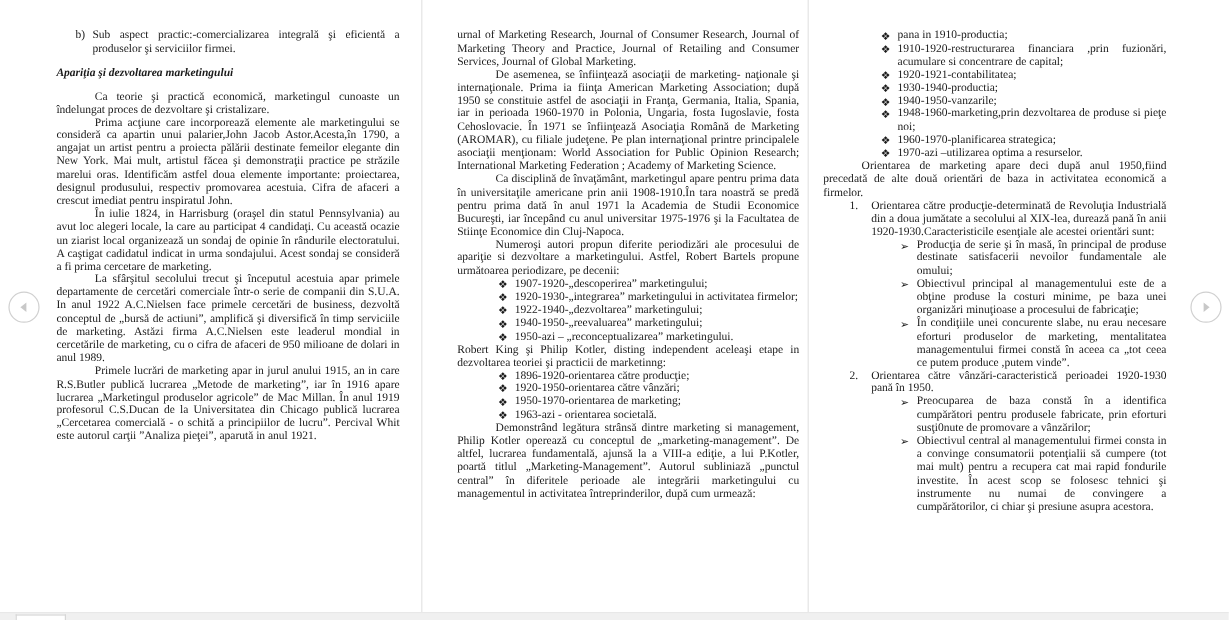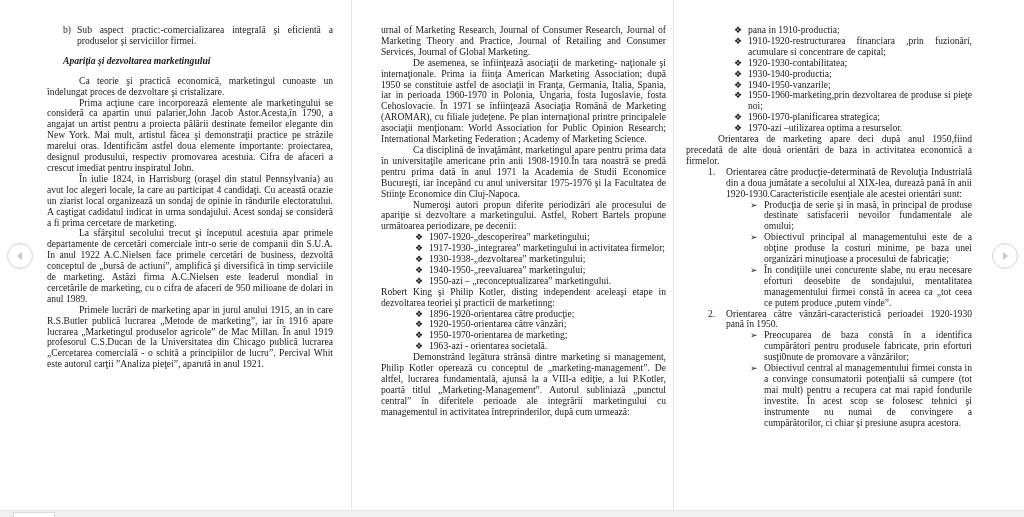--- a/index.html
+++ b/index.html
@@ -16,21 +16,21 @@
   .page.p1 { left:0; width:351px; }
   .page.p2 { left:351px; width:322px; border-left:1px solid #e4e4e4;padding-left:39px; }
   .page.p3 { left:673px; width:351px; border-left:1px solid #e4e4e4; }
   .col { position:absolute; font-size:9.6px; line-height:10.9px; text-align:justify; }
   .p1 .col { left:47px; top:25px; width:286px; }
   .p2 .col { left:29px; top:25px; width:285px; }
   .p3 .col { left:12px; top:25px; width:286px; }
   p { margin:0; }
   .indent { text-indent:32px; }
   .gap { height:9px; }
-  .heading { font-weight:bold; font-style:italic; margin-left:16px; }
+  .heading { font-weight:bold; font-style:italic; margin-left:0; }
   .hang { display:flex; }
   .hang .mk { flex:0 0 auto; }
   .sub-b { margin-left:16px; }
   .sub-b .mk { width:14px; }
   .dlist { margin-left:34px; }
   .p3 .dlist { margin-left:48px; }
   .dlist .mk { width:14px; font-size:9px; }
   .olist { margin-left:22px; }
   .olist .mk { width:18px; }
   .alist { margin-left:64px; }
@@ -81,25 +81,25 @@
     <p class="indent">De asemenea, se înfiinţează asociaţii de marketing- naţionale şi internaţionale. Prima ia fiinţa American Marketing Association; după 1950 se constituie astfel de asociaţii in Franţa, Germania, Italia, Spania, iar in perioada 1960-1970 in Polonia, Ungaria, fosta Iugoslavie, fosta Cehoslovacie. În 1971 se înfiinţează Asociaţia Română de Marketing (AROMAR), cu filiale judeţene. Pe plan internaţional printre principalele asociaţii menţionam: World Association for Public Opinion Research; International Marketing Federation ; Academy of Marketing Science.</p>
     <p class="indent">Ca disciplină de învaţământ, marketingul apare pentru prima data în universitaţile americane prin anii 1908-1910.În tara noastră se predă pentru prima dată în anul 1971 la Academia de Studii Economice Bucureşti, iar începând cu anul universitar 1975-1976 şi la Facultatea de Stiinţe Economice din Cluj-Napoca.</p>
     <p class="indent">Numeroşi autori propun diferite periodizări ale procesului de apariţie si dezvoltare a marketingului. Astfel, Robert Bartels propune următoarea periodizare, pe decenii:</p>
     <div class="dlist">
       <div class="hang">
           <span class="mk">❖</span>
           <span class="tx">1907-1920-„descoperirea” marketingului;</span>
         </div>
       <div class="hang">
           <span class="mk">❖</span>
-          <span class="tx">1917-1930-„integrarea” marketingului in activitatea firmelor;</span>
-        </div>
-      <div class="hang">
-          <span class="mk">❖</span>
-          <span class="tx">1930-1938-„dezvoltarea” marketingului;</span>
+          <span class="tx">1920-1930-„integrarea” marketingului in activitatea firmelor;</span>
+        </div>
+      <div class="hang">
+          <span class="mk">❖</span>
+          <span class="tx">1922-1940-„dezvoltarea” marketingului;</span>
         </div>
       <div class="hang">
           <span class="mk">❖</span>
           <span class="tx">1940-1950-„reevaluarea” marketingului;</span>
         </div>
       <div class="hang">
           <span class="mk">❖</span>
           <span class="tx">1950-azi – „reconceptualizarea” marketingului.</span>
         </div>
     </div>
@@ -132,33 +132,33 @@
       <div class="hang">
           <span class="mk">❖</span>
           <span class="tx">pana in 1910-productia;</span>
         </div>
       <div class="hang">
           <span class="mk">❖</span>
           <span class="tx">1910-1920-restructurarea financiara ,prin fuzionări, acumulare si concentrare de capital;</span>
         </div>
       <div class="hang">
           <span class="mk">❖</span>
-          <span class="tx">1920-1930-contabilitatea;</span>
+          <span class="tx">1920-1921-contabilitatea;</span>
         </div>
       <div class="hang">
           <span class="mk">❖</span>
           <span class="tx">1930-1940-productia;</span>
         </div>
       <div class="hang">
           <span class="mk">❖</span>
           <span class="tx">1940-1950-vanzarile;</span>
         </div>
       <div class="hang">
           <span class="mk">❖</span>
-          <span class="tx">1950-1960-marketing,prin dezvoltarea de produse si pieţe noi;</span>
+          <span class="tx">1948-1960-marketing,prin dezvoltarea de produse si pieţe noi;</span>
         </div>
       <div class="hang">
           <span class="mk">❖</span>
           <span class="tx">1960-1970-planificarea strategica;</span>
         </div>
       <div class="hang">
           <span class="mk">❖</span>
           <span class="tx">1970-azi –utilizarea optima a resurselor.</span>
         </div>
     </div>
@@ -172,21 +172,21 @@
       <div class="hang">
           <span class="mk">➢</span>
           <span class="tx">Producţia de serie şi în masă, în principal de produse destinate satisfacerii nevoilor fundamentale ale omului;</span>
         </div>
       <div class="hang">
           <span class="mk">➢</span>
           <span class="tx">Obiectivul principal al managementului este de a obţine produse la costuri minime, pe baza unei organizări minuţioase a procesului de fabricaţie;</span>
         </div>
       <div class="hang">
           <span class="mk">➢</span>
-          <span class="tx">În condiţiile unei concurente slabe, nu erau necesare eforturi deosebite de sondajului, mentalitatea managementului firmei constă în aceea ca „tot ceea ce putem produce ,putem vinde”.</span>
+          <span class="tx">În condiţiile unei concurente slabe, nu erau necesare eforturi produselor de marketing, mentalitatea managementului firmei constă în aceea ca „tot ceea ce putem produce ,putem vinde”.</span>
         </div>
     </div>
 
     <div class="hang olist">
       <span class="mk">2.</span>
       <span class="tx">Orientarea către vânzări-caracteristică perioadei 1920-1930 pană în 1950.</span>
     </div>
     <div class="alist">
       <div class="hang">
           <span class="mk">➢</span>

